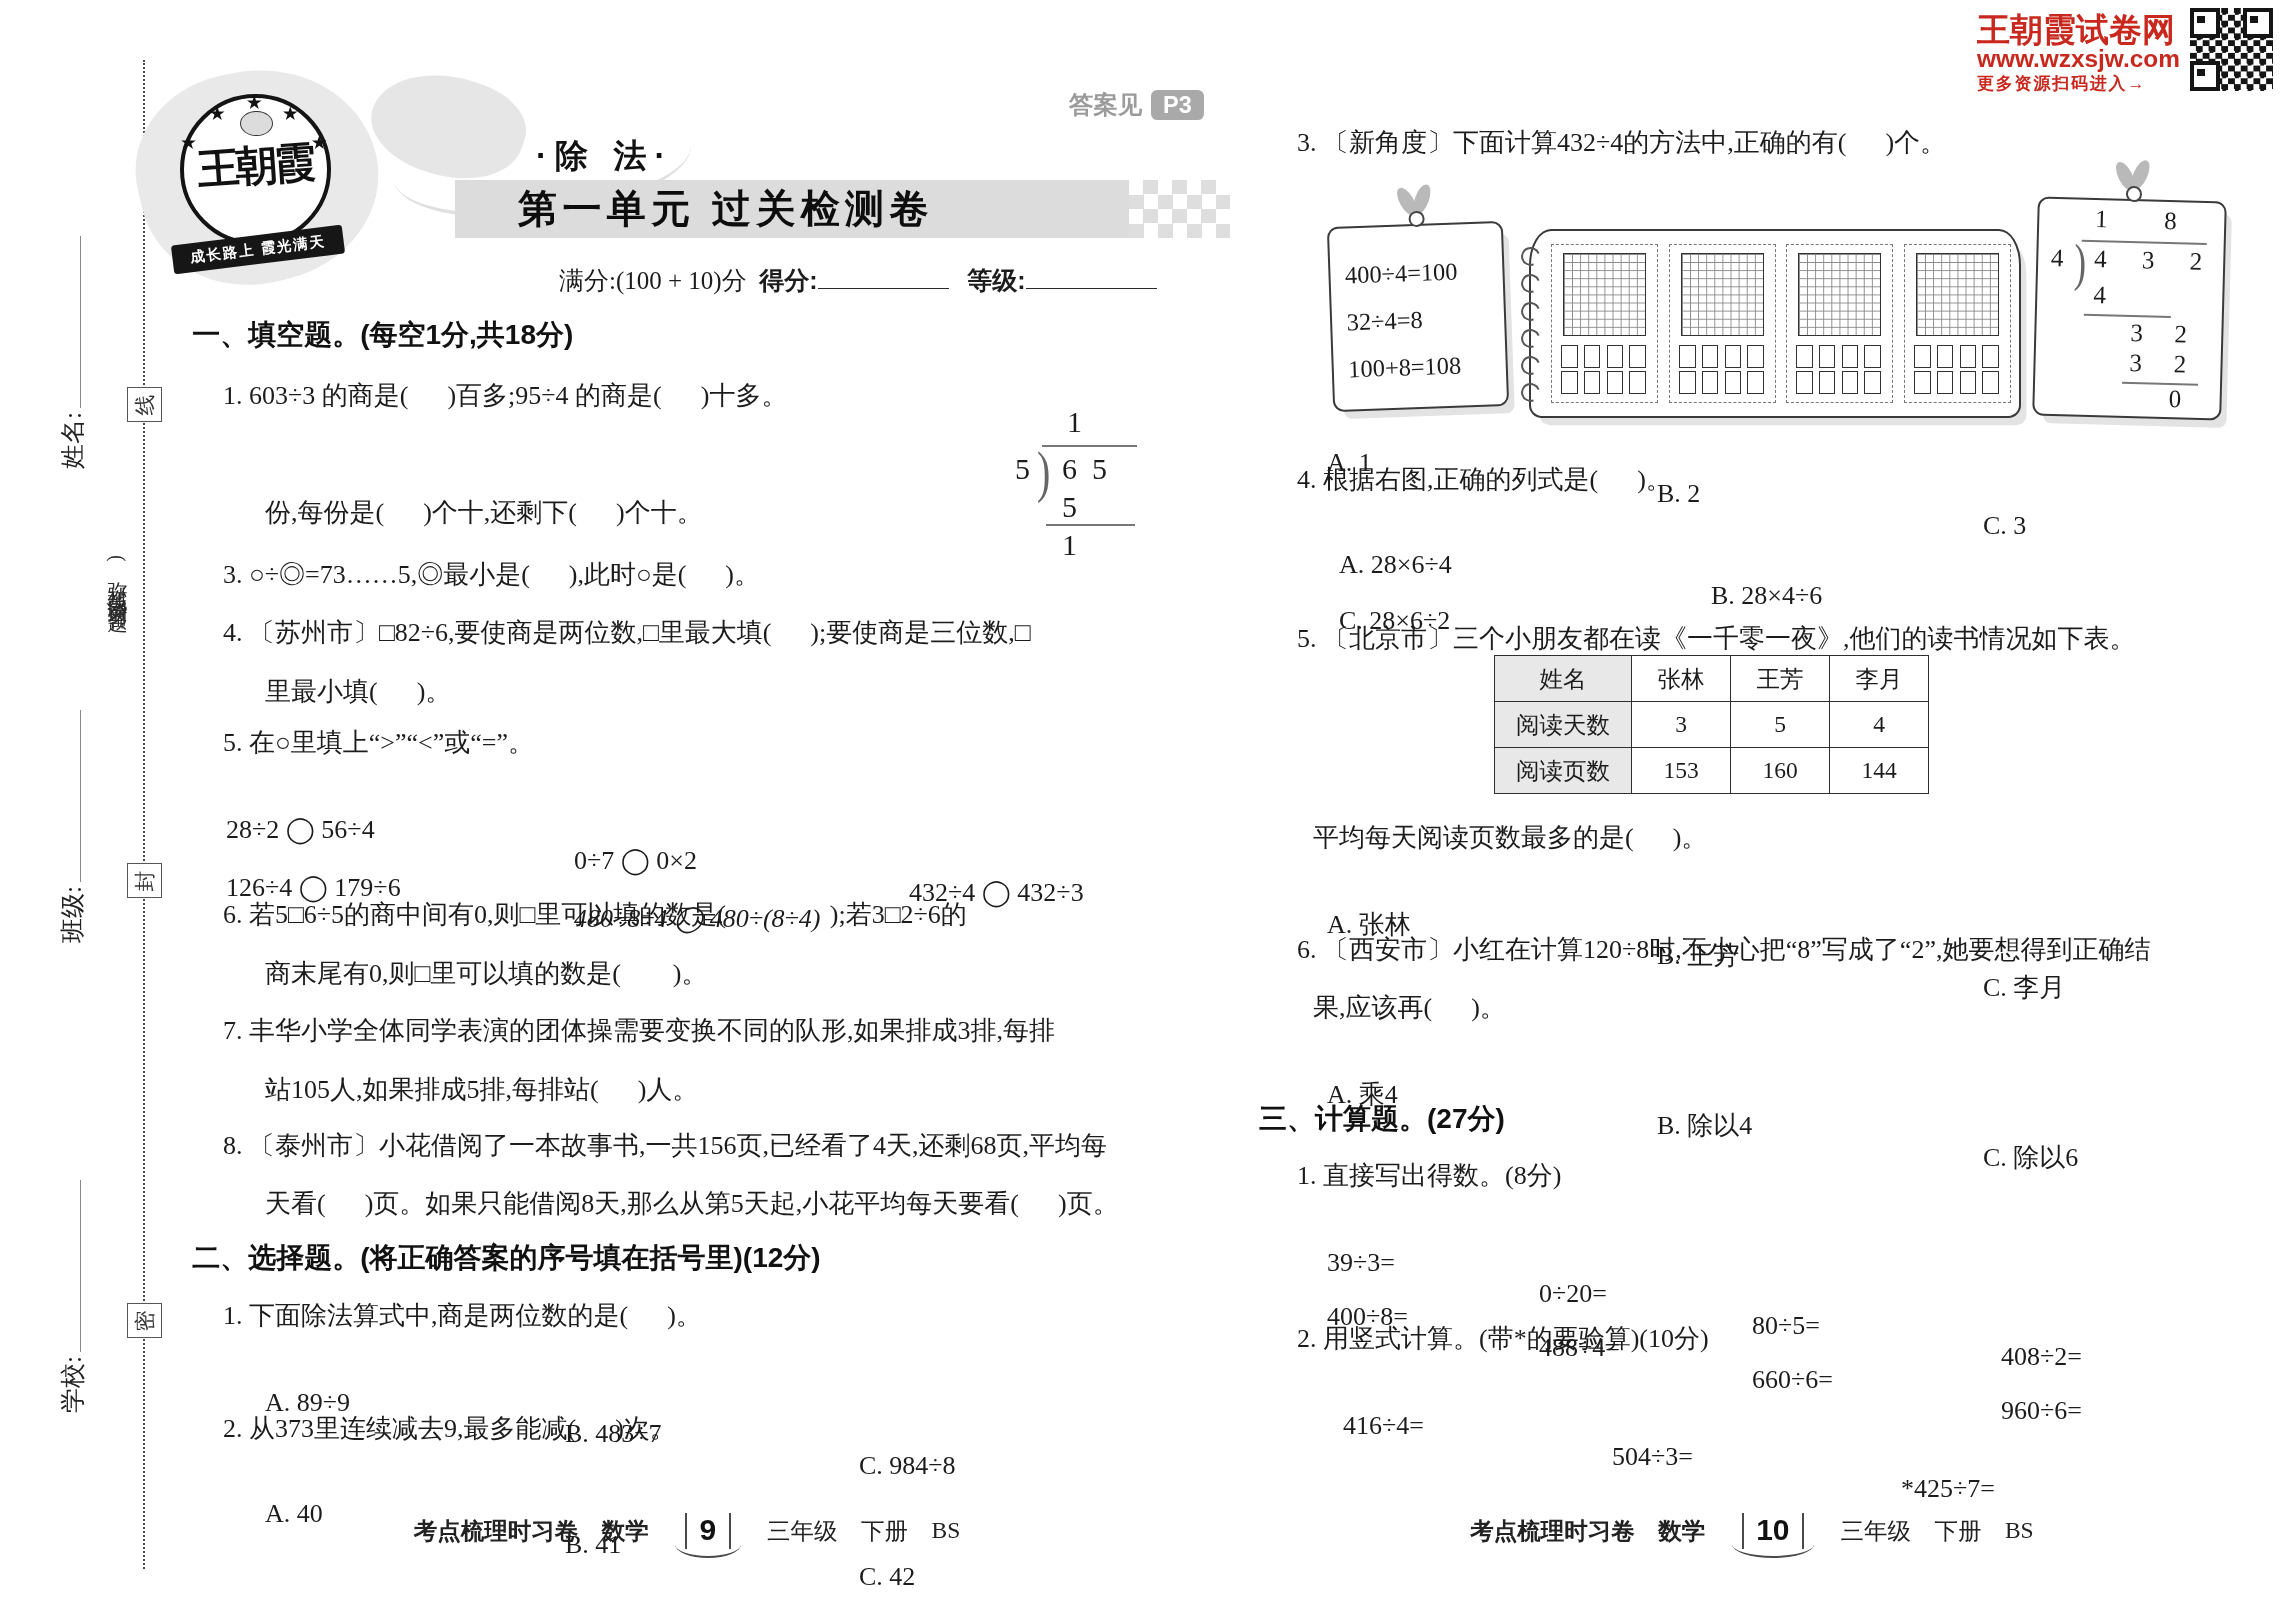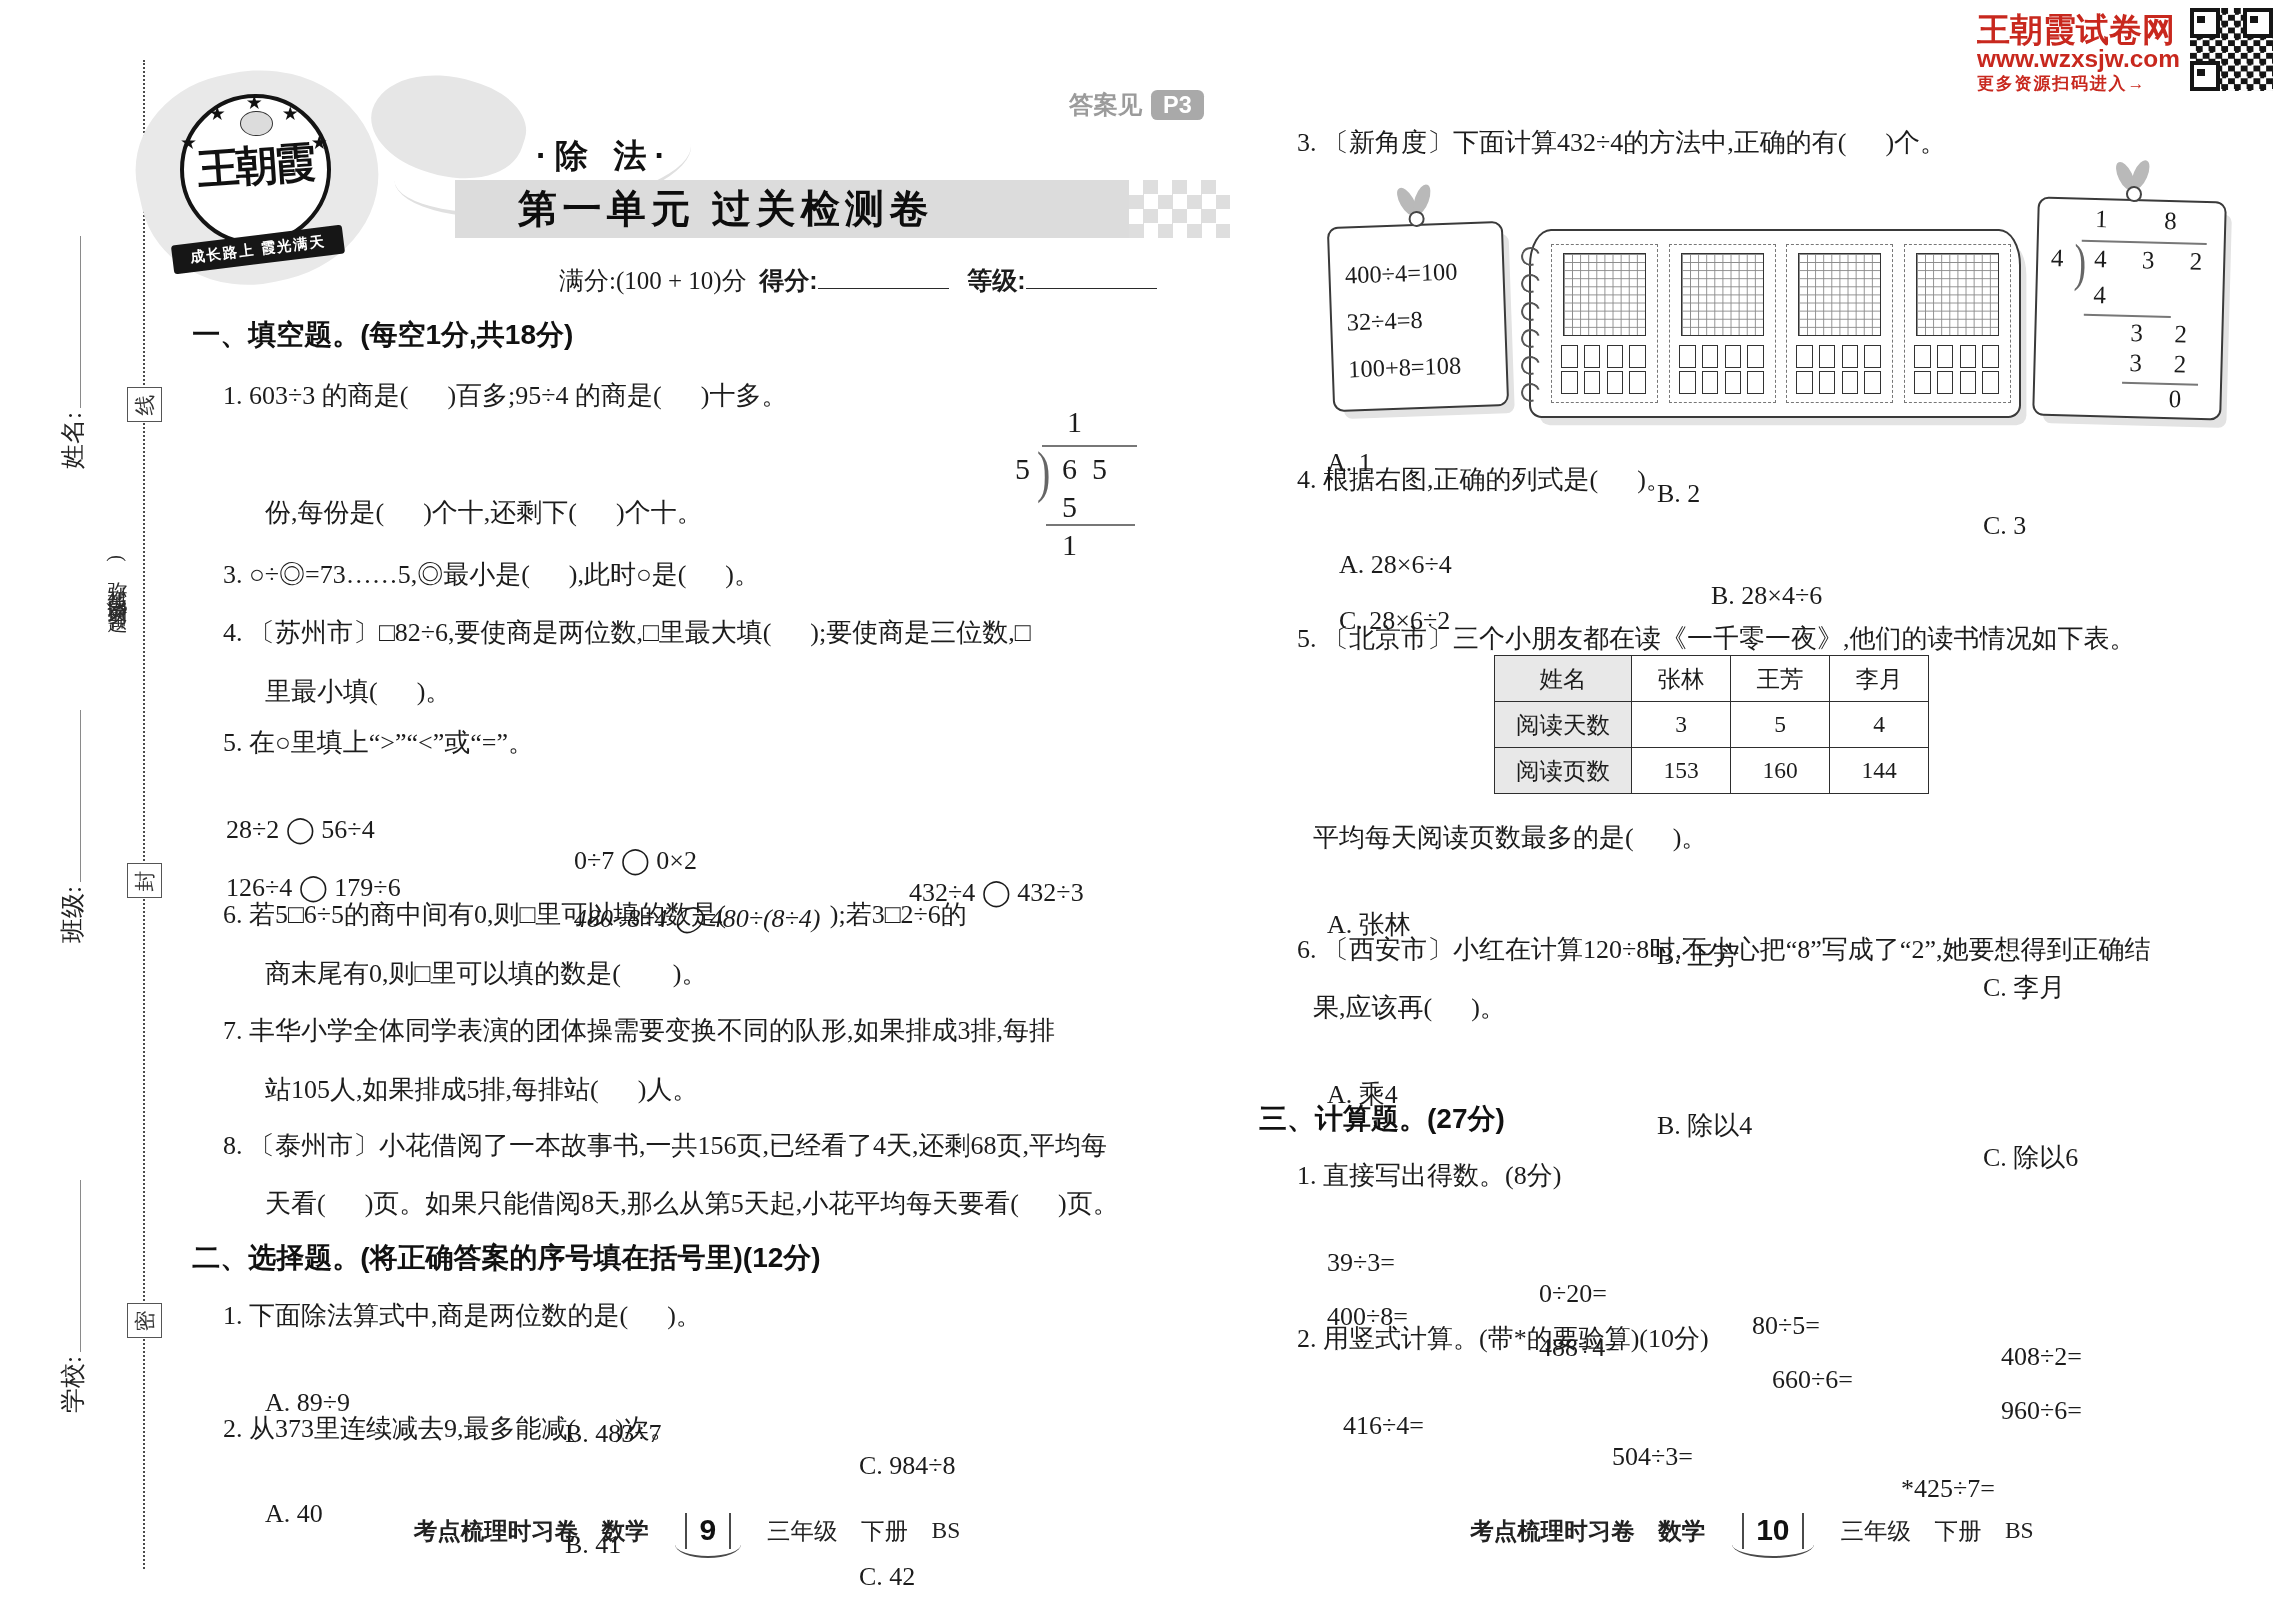--- a/index.html
+++ b/index.html
@@ -363,21 +363,21 @@
     <div class="ln" style="left:38px;top:1033px;">1. 直接写出得数。(8分)</div>
     <div class="ln optrow" style="left:0;top:1089px;width:986px;">
       <span style="left:68px;">39÷3=</span>
       <span style="left:280px;">0÷20=</span>
       <span style="left:493px;">80÷5=</span>
       <span style="left:742px;">408÷2=</span>
     </div>
     <div class="ln optrow" style="left:0;top:1143px;width:986px;">
       <span style="left:68px;">400÷8=</span>
       <span style="left:280px;">488÷4=</span>
-      <span style="left:513px;text-align:center;">660÷6=</span>
+      <span style="left:493px;text-align:center;">660÷6=</span>
       <span style="left:742px;">960÷6=</span>
     </div>
     <div class="ln" style="left:38px;top:1196px;">2. 用竖式计算。(带*的要验算)(10分)</div>
     <div class="ln optrow" style="left:0;top:1252px;width:986px;">
       <span style="left:68px;margin-left:16px;">416÷4=</span>
       <span style="left:353px;">504÷3=</span>
       <span style="left:642px;">*425÷7=</span>
     </div>
   </div>
 

